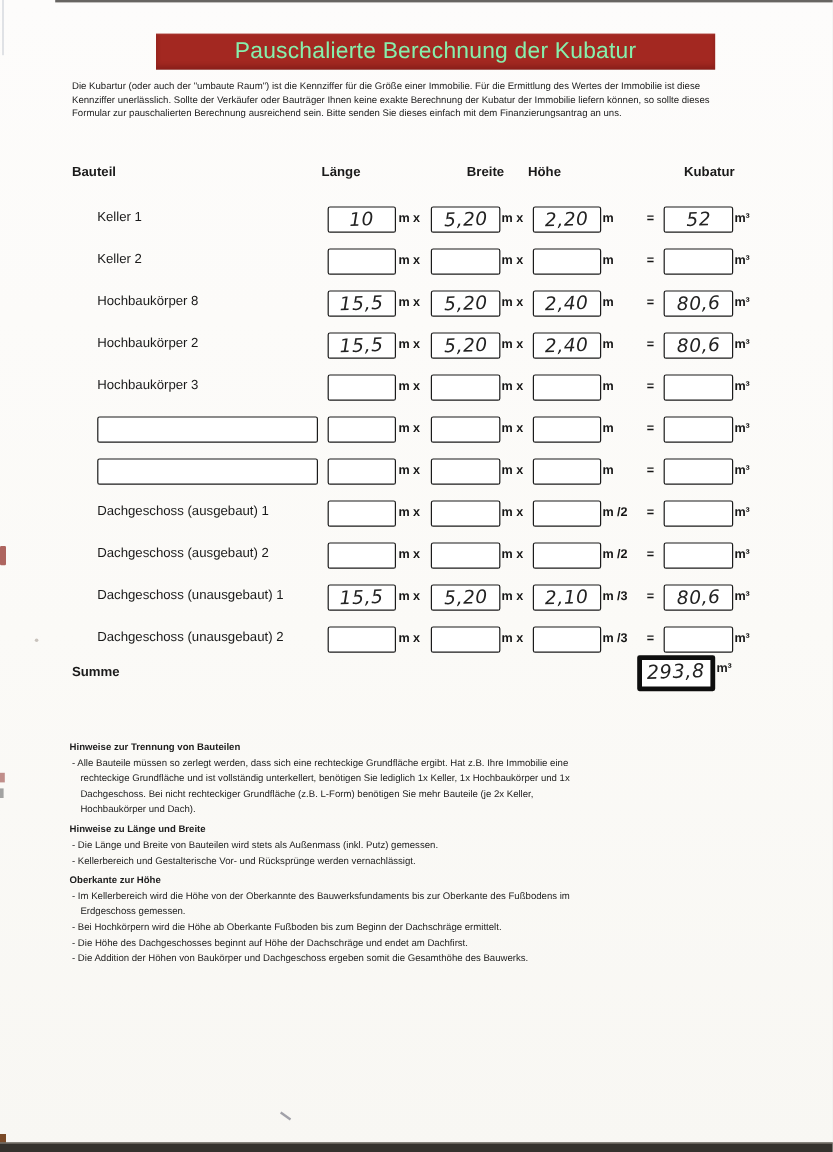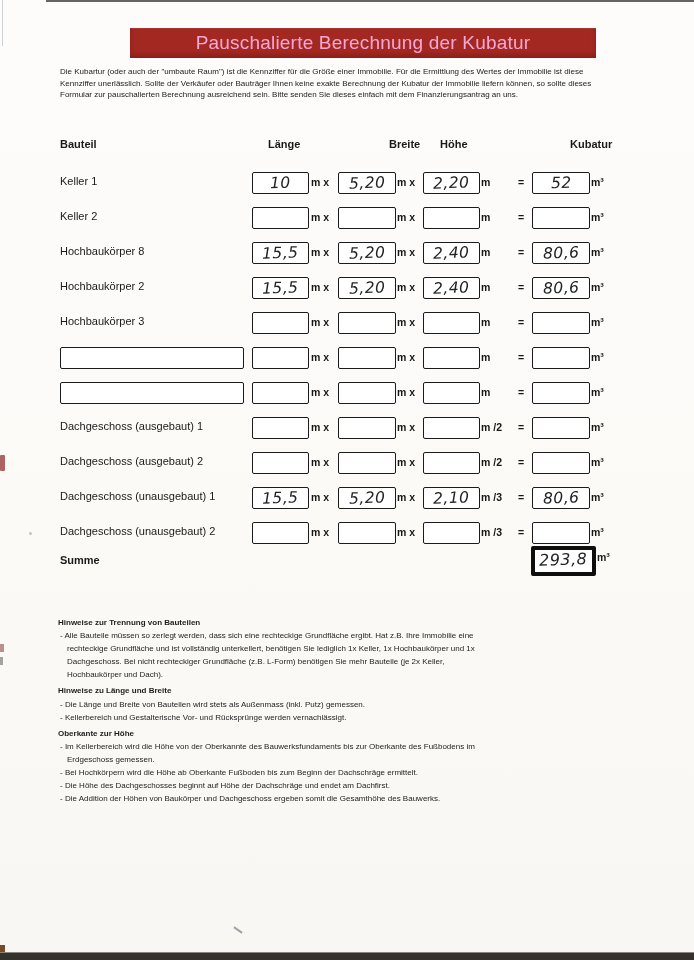--- a/index.html
+++ b/index.html
@@ -15,35 +15,35 @@
   .edge-bottom{position:absolute;left:0;right:0;bottom:0;height:7px;background:#35322d;border-top:1px solid #8a857c;}
   .mark-red-1{position:absolute;left:0;top:455px;width:5px;height:16px;background:#a04a44;opacity:.85;border-radius:1px;}
   .mark-red-2{position:absolute;left:0;top:644px;width:4px;height:8px;background:#b2736f;opacity:.8;}
   .mark-red-3{position:absolute;left:0;top:657px;width:3px;height:8px;background:#8d8d8d;opacity:.8;}
   .mark-brown{position:absolute;left:0;bottom:4px;width:5px;height:11px;background:#7a4a28;}
   .mark-squiggle{position:absolute;left:233px;top:929px;width:10px;height:2px;background:#8b8b95;transform:rotate(35deg);opacity:.8;}
   .mark-dot{position:absolute;left:29px;top:532px;width:3px;height:3px;background:#c9c3bd;border-radius:50%;}
 
   .title-bar{
     position:absolute;left:130px;top:28px;width:466px;height:30px;
-    background:#a32821;color:#f9a8d4;text-align:center;line-height:30px;
+    background:#a32821;color:#86efac;text-align:center;line-height:30px;
     font-size:19px;letter-spacing:.2px;
     box-shadow:inset 0 -3px 4px rgba(60,0,0,.25), inset 0 1px 1px rgba(255,255,255,.08);
   }
   .intro{
     position:absolute;left:60px;top:66px;width:535px;
     font-size:8px;line-height:11.6px;color:#222;
   }
 
   .th{position:absolute;top:138px;font-size:11px;font-weight:bold;}
   .th-bauteil{left:60px;} .th-laenge{left:268px;} .th-breite{left:348px;padding-left:41px;}
   .th-hoehe{left:440px;} .th-kubatur{left:538px;margin-left:32px;}
 
   .rows{position:absolute;left:60px;top:166px;width:575px;}
-  .form-row{position:relative;height:35px;}
+  .form-row{position:relative;height:35px;margin-left:21px;}
   .row-label{position:absolute;left:0;top:9px;font-size:11px;white-space:nowrap;}
   .label-box{position:absolute;left:0;top:6px;width:182px;height:20px;border:1.6px solid #1b1b1b;border-radius:2px;background:#fff;display:none;}
   .form-row.boxed .label-box{display:block;}
   .fbox{position:absolute;top:6px;width:55px;height:20px;border:1.6px solid #1b1b1b;border-radius:2px;background:#fff;text-align:center;overflow:visible;}
   .fbox.laenge{left:192px;} .fbox.breite{left:278px;width:56px;}
   .fbox.hoehe{left:363px;} .fbox.kubatur{left:472px;width:56px;}
   .unit{position:absolute;top:10px;font-size:10.5px;font-weight:bold;color:#161616;white-space:nowrap;}
   .unit.mx1{left:251px;} .unit.mx2{left:337px;} .unit.suffix{left:421px;}
   .unit.equals{left:458px;} .unit.m3{left:531px;}
 

